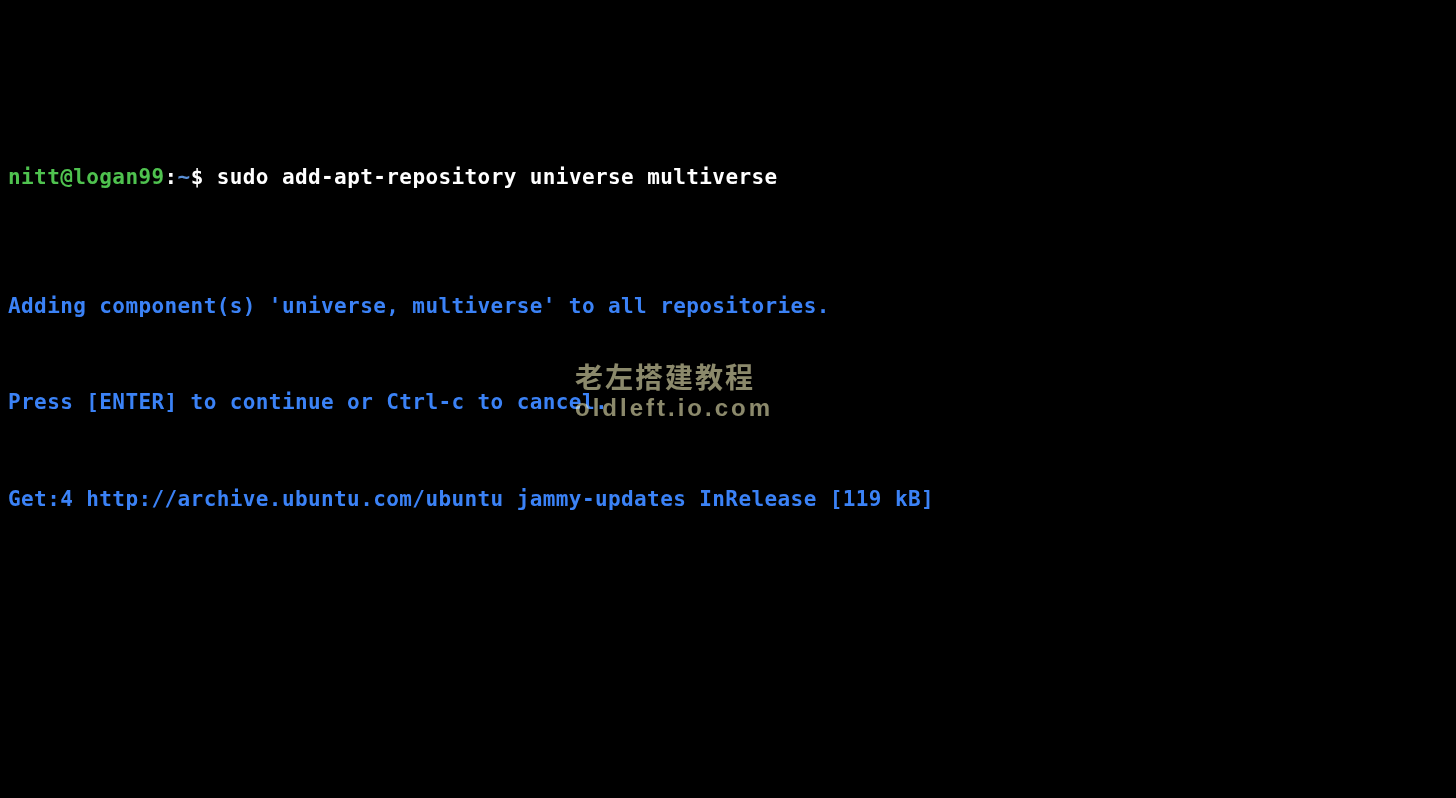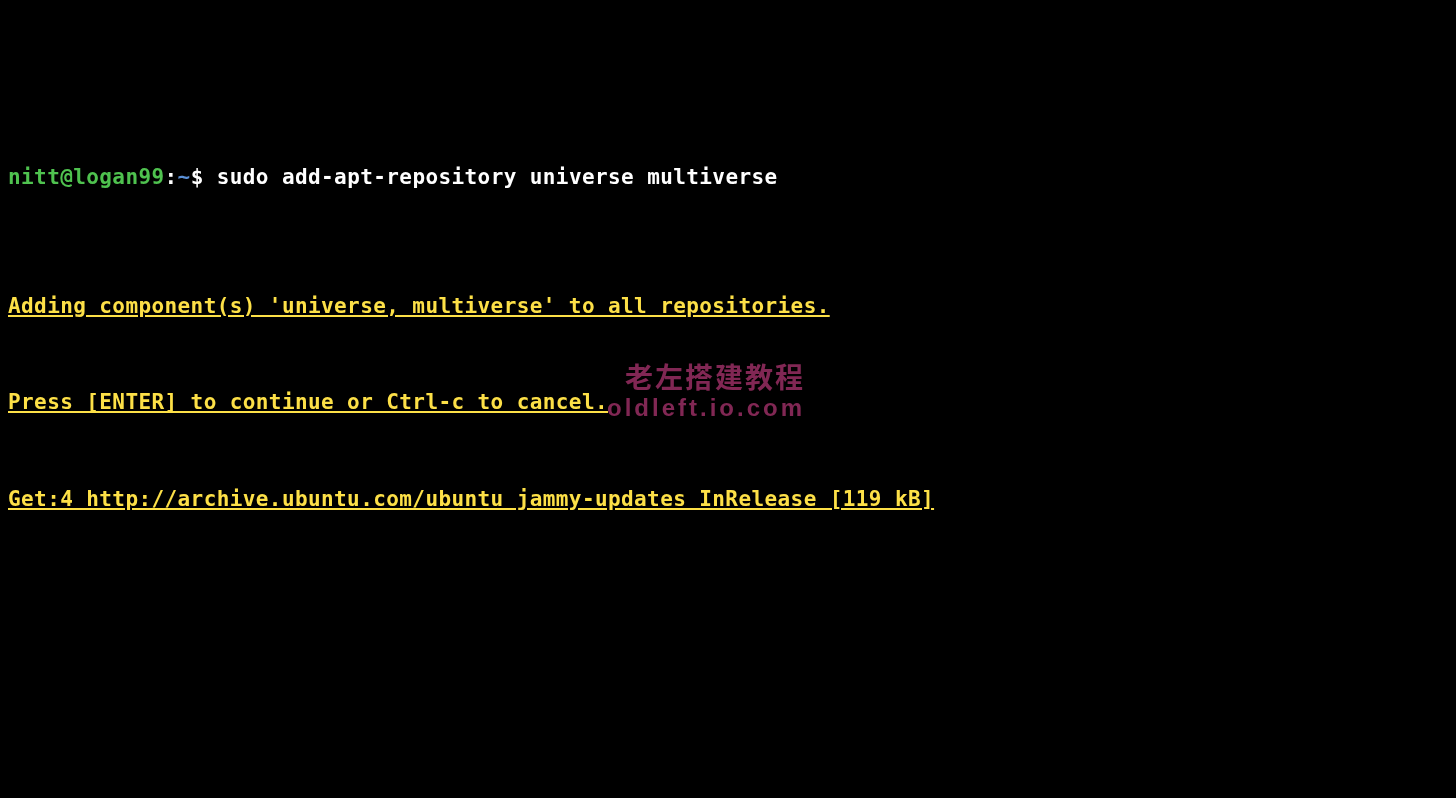--- a/index.html
+++ b/index.html
@@ -13,39 +13,39 @@
   .terminal {
     font-family: "DejaVu Sans Mono", "Liberation Mono", "Consolas", monospace;
     font-size: 21px;
     line-height: 32.2px;
     font-weight: bold;
     padding: 0 8px;
     white-space: pre;
     letter-spacing: 0.4px;
     position: relative;
   }
-  .line { display: block; text-decoration: underline; }
+  .line { display: block; }
   .prompt-user { color: #4fc24f; }
   .prompt-sep  { color: #4fc24f; }
   .prompt-host { color: #4fc24f; }
   .prompt-colon{ color: #ffffff; }
   .prompt-path { color: #5a8fd6; }
   .prompt-dollar{ color: #ffffff; }
   .cmd   { color: #ffffff; }
-  .out   { color: #fde047; }
+  .out   { color: #3b82f6; }
   .watermark {
     position: absolute;
     top: 360px;
-    left: 607px;
-    color: #ec4899;
+    left: 575px;
+    color: #fef9c3;
     opacity: 0.55;
     font-weight: bold;
     font-size: 28px;
     line-height: 32px;
-    text-align: right;
+    text-align: left;
     pointer-events: none;
     font-family: "Microsoft YaHei", "Noto Sans CJK SC", sans-serif;
     white-space: nowrap;
     letter-spacing: 2px;
   }
   .watermark .wm2 {
     font-family: Liberation Sans, sans-serif;
     font-size: 24px;
     letter-spacing: 3px;
   }

